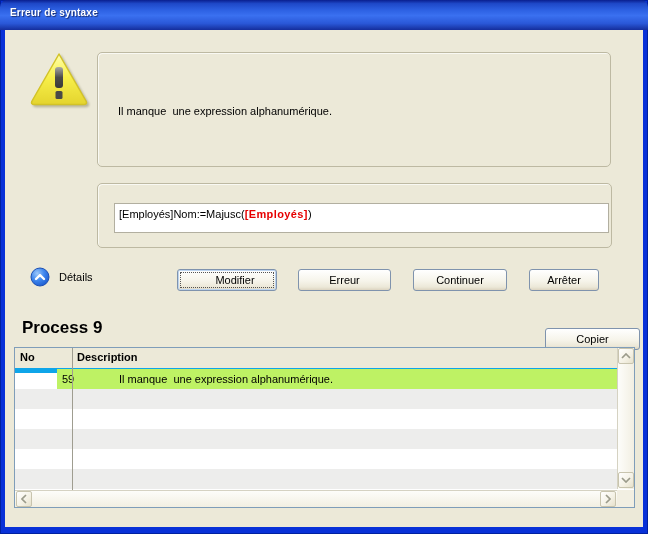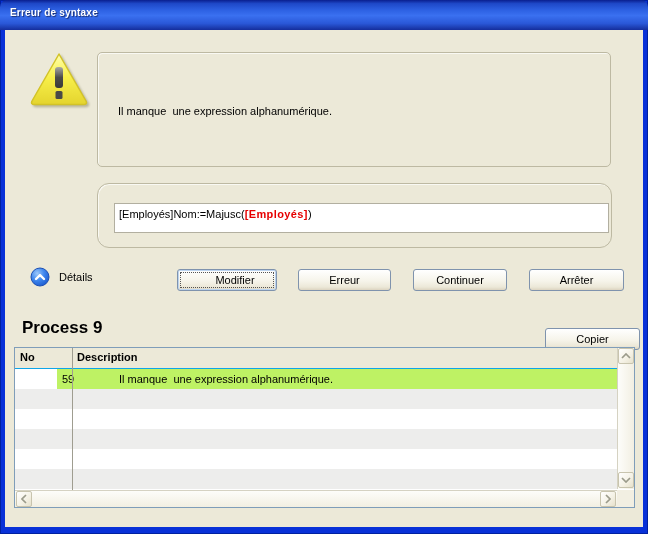--- a/index.html
+++ b/index.html
@@ -9,47 +9,47 @@
     border-top-left-radius:7px;border-top-right-radius:7px;}
   .title-text{position:absolute;left:10px;top:7px;color:#ffffff;font-size:10px;font-weight:bold;
     text-shadow:1px 1px 1px rgba(0,0,30,.6);letter-spacing:.2px;}
   .content{position:absolute;left:5px;top:30px;width:638px;height:497px;background:#ece9d8;font-size:11px;color:#000;}
 
   .warn{position:absolute;left:23px;top:21px;filter:drop-shadow(2px 2px 1px rgba(90,85,40,.35));}
 
   .groupbox{position:absolute;border:1px solid #bdb9a2;border-radius:5px;background:#ece9d8;
     box-shadow:inset 1px 1px 0 rgba(255,255,255,.7);}
   .gb1{left:92px;top:22px;width:512px;height:113px;}
-  .gb2{left:92px;top:153px;width:513px;height:63px;border-radius:12px;}
+  .gb2{left:92px;top:153px;width:513px;height:63px;}
   .gb-caption{position:absolute;top:-8px;left:5px;background:#ece9d8;padding:0 4px;white-space:pre;}
   .gb-msg{position:absolute;left:20px;top:52px;white-space:pre;}
 
   .codefield{position:absolute;left:16px;top:19px;width:495px;height:30px;background:#ffffff;
     border:1px solid #b2afa0;display:flex;align-items:flex-start;padding:4px 0 0 4px;box-sizing:border-box;white-space:pre;}
   .code-red{color:#e60000;font-weight:bold;letter-spacing:.4px;}
 
   .details-btn{position:absolute;left:25px;top:237px;width:20px;height:20px;cursor:pointer;}
   .details-label{position:absolute;left:54px;top:241px;}
 
   .xpbtn{position:absolute;height:22px;box-sizing:border-box;border:1px solid #7f93ad;border-radius:3px;
     background:linear-gradient(180deg,#ffffff 0%,#f6f4ea 55%,#ece8d8 85%,#dcd4c0 100%);
     font-family:"Liberation Sans",sans-serif;font-size:11px;color:#000;text-align:center;line-height:20px;cursor:pointer;}
   .xpbtn.focused{box-shadow:inset 0 0 0 1px #bcd4f0;padding-left:16px;}
   .xpbtn.focused::after{content:"";position:absolute;inset:2px;border:1px dotted #55premi5;border:1px dotted #555;pointer-events:none;}
   .btn-modifier{left:172px;top:239px;width:100px;}
   .btn-tracer{left:293px;top:239px;width:93px;}
   .btn-continuer{left:408px;top:239px;width:94px;}
-  .btn-arreter{left:524px;top:239px;width:95px;text-align:center;}
+  .btn-arreter{left:524px;top:239px;width:70px;text-align:center;}
   .btn-copier{left:540px;top:286px;width:95px;margin-top:12px;}
 
   .process-title{position:absolute;left:17px;top:288px;font-size:17px;font-weight:bold;}
 
   .table{position:absolute;left:9px;top:317px;width:621px;height:161px;background:#ffffff;
     border:1px solid #7f9db9;box-sizing:border-box;}
-  .thead{position:absolute;left:0;top:0;right:17px;height:20px;background:#ece9d8;border-bottom:1px solid #0ea5e9;}
+  .thead{position:absolute;left:0;top:0;right:17px;height:20px;background:#ece9d8;border-bottom:5px solid #0ea5e9;}
   .th{position:absolute;top:3px;font-weight:bold;white-space:pre;}
   .th-no{left:5px;}
   .th-desc{left:62px;}
   .col-divider{position:absolute;left:57px;top:0;bottom:17px;width:1px;background:#9f9d90;}
   .trow{position:absolute;left:0;right:17px;height:20px;}
   .trow .cell-no{position:absolute;left:5px;top:4px;white-space:pre;}
   .trow .cell-desc{position:absolute;left:62px;top:4px;white-space:pre;}
   .r0{top:21px;background:#bef264;margin-left:42px;}
   .r1{top:41px;background:#ededec;}
   .r2{top:61px;background:#ffffff;}

